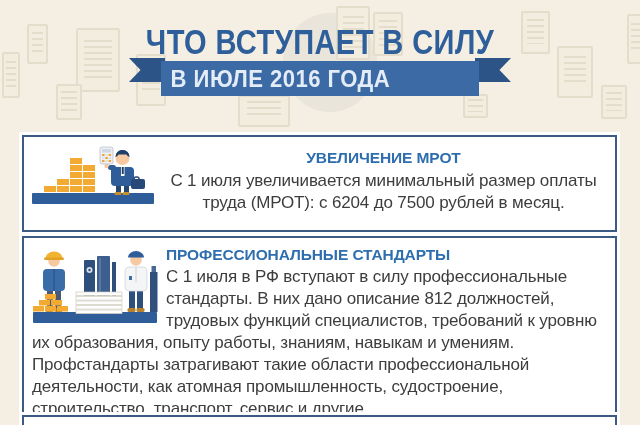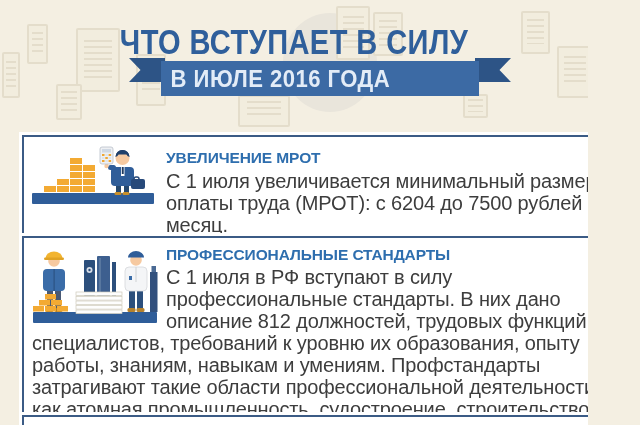--- a/index.html
+++ b/index.html
@@ -1,17 +1,17 @@
 <!DOCTYPE html>
 <html lang="ru"><head>
 <meta charset="utf-8">
 <style>
   html,body{margin:0;padding:0;}
   body{background:#f4efe2;font-family:"Liberation Sans","DejaVu Sans",sans-serif;}
-  .stage{position:relative;width:588px;height:425px;background:#f4efe2;overflow:hidden;}
+  .stage{position:relative;width:640px;height:425px;background:#f4efe2;overflow:hidden;}
 
   
   .bg-circle{position:absolute;left:283px;top:13px;width:94px;height:99px;border-radius:50%;
     background:#e9e5db;z-index:0;}
   .doc{position:absolute;border:2px solid #e4ddcb;border-radius:2px;background:#f2edde;z-index:1;}
   .doc::before{content:"";position:absolute;left:15%;right:15%;top:16%;bottom:20%;
     background:repeating-linear-gradient(#e4ddcb 0 2px,transparent 2px 6px);}
 
   
   .header-title{position:absolute;left:0;right:0;top:22px;z-index:3;text-align:center;
@@ -20,24 +20,24 @@
     z-index:3;display:flex;align-items:center;justify-content:flex-start;}
   .ribbon-bar span{font-size:24px;font-weight:bold;color:#e3ecf7;letter-spacing:.5px;transform:scaleX(.92);}
   .tail{position:absolute;top:58px;width:36px;height:24px;background:#2d5486;z-index:2;}
   .tail-left{left:129px;clip-path:polygon(0 0,100% 0,100% 100%,0 100%,32% 50%);}
   .tail-right{left:475px;clip-path:polygon(0 0,100% 0,68% 50%,100% 100%,0 100%);}
 
   
   .card{position:absolute;left:22px;width:595px;box-sizing:border-box;background:#fff;
     border:2px solid #3b5b85;outline:3px solid #ffffff;z-index:4;}
   .card-title{font-size:15.5px;font-weight:bold;color:#2e6eae;letter-spacing:-.1px;margin:0;}
-  .card-body{font-size:20px;color:#3d3d3d;letter-spacing:-.15px;margin:0;}
+  .card-body{font-size:17px;color:#3d3d3d;letter-spacing:-.15px;margin:0;}
 
   .card-1{top:135px;}
-  .card-1 .inner{display:flex;align-items:flex-start;padding:6px 14px 16px 6px;}
+  .card-1 .inner{display:flex;align-items:flex-start;padding:6px 14px 16px 6px;text-align:center;}
   .card-1 svg{flex:none;}
   .card-1 .text{margin-left:10px;min-width:0;}
   .card-1 .card-title{margin:6px 0 3px;line-height:18px;}
   .card-1 .card-body{line-height:22px;}
 
   .card-2{top:236px;}
   .card-2 .inner{padding:6px 14px 4px 8px;}
   .card-2 svg{float:left;margin:2px 8px 2px 0;}
   .card-2 .card-title{line-height:18px;margin:2px 0 2px;}
   .card-2 .card-body{line-height:22px;}

